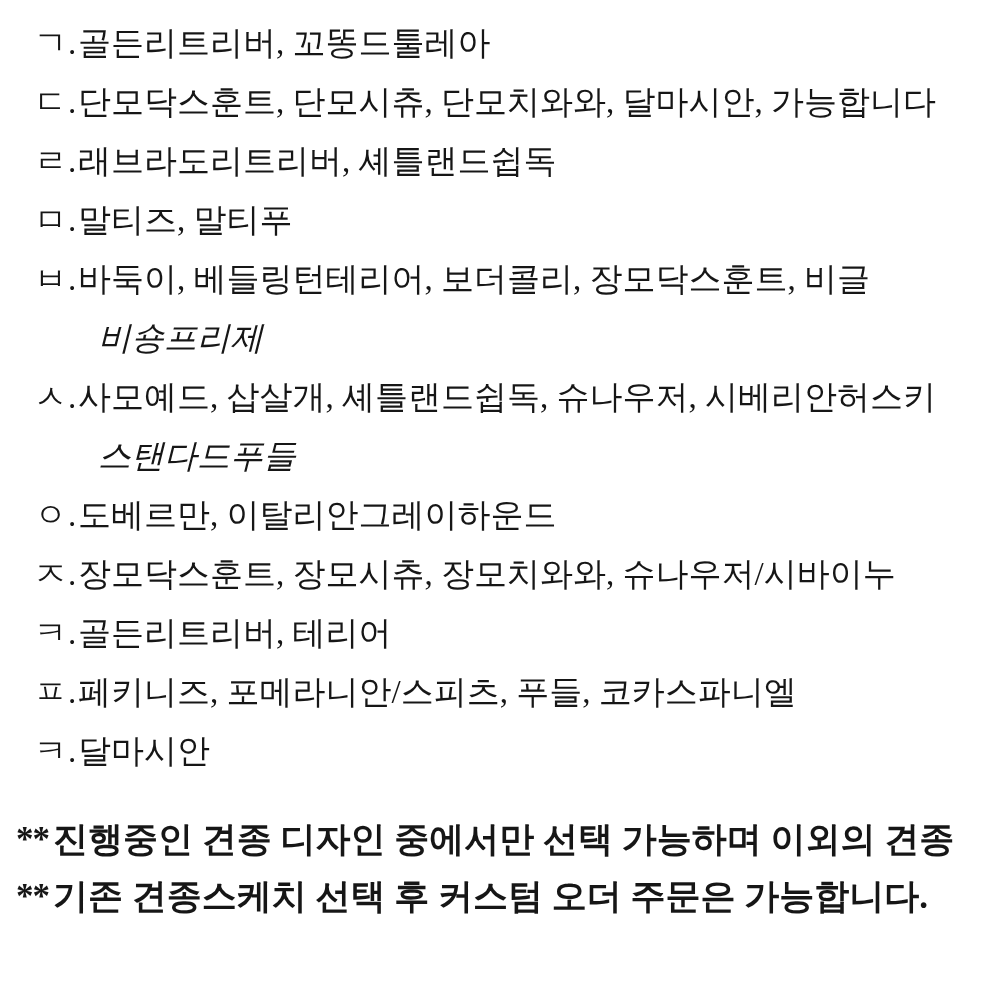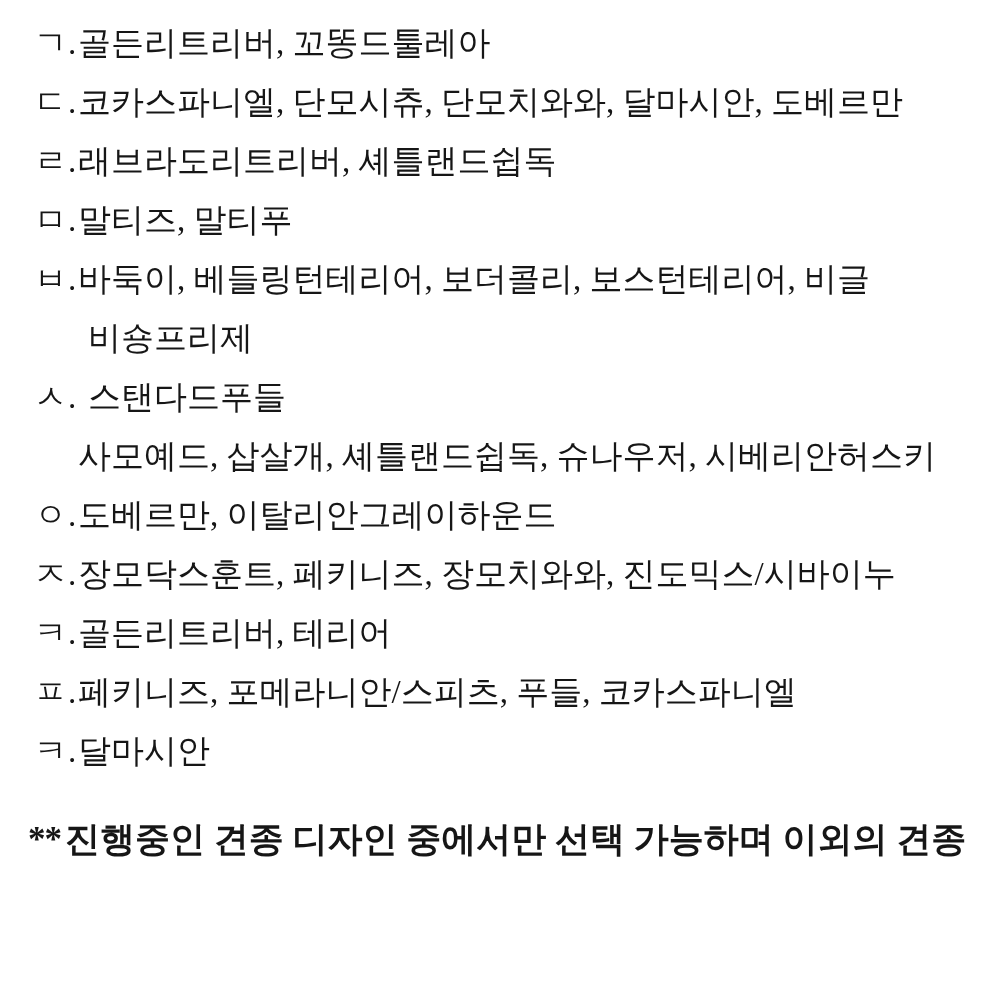--- a/index.html
+++ b/index.html
@@ -38,26 +38,27 @@
     letter-spacing: 1px;
   }
   .breed-text {
     flex: 1;
     min-width: 0;
   }
   .breed-line {
     white-space: nowrap;
   }
   .breed-line.cont {
-    margin-left: 10px;
+    margin-left: 20px;
+    font-style: italic;
   }
   
   .notes {
     margin-top: 30px;
-    padding-left: 28px;
+    padding-left: 16px;
     font-weight: bold;
     font-size: 35px;
     line-height: 57px;
   }
   .note-line {
     white-space: nowrap;
   }
   .note-stars {
     letter-spacing: -1px;
     padding-right: 4px;
@@ -73,65 +74,65 @@
     <div class="breed-row">
       <span class="breed-idx">ㄱ.</span>
       <div class="breed-text">
         <div class="breed-line">골든리트리버, 꼬똥드툴레아</div>
       </div>
     </div>
 
     <div class="breed-row">
       <span class="breed-idx">ㄷ.</span>
       <div class="breed-text">
-        <div class="breed-line">코카스파니엘, 단모시츄, 단모치와와, 달마시안, 도베르만</div>
+        <div class="breed-line">단모닥스훈트, 단모시츄, 단모치와와, 달마시안, 가능합니다</div>
       </div>
     </div>
 
     <div class="breed-row">
       <span class="breed-idx">ㄹ.</span>
       <div class="breed-text">
         <div class="breed-line">래브라도리트리버, 셰틀랜드쉽독</div>
       </div>
     </div>
 
     <div class="breed-row">
       <span class="breed-idx">ㅁ.</span>
       <div class="breed-text">
         <div class="breed-line">말티즈, 말티푸</div>
       </div>
     </div>
 
     <div class="breed-row">
       <span class="breed-idx">ㅂ.</span>
       <div class="breed-text">
-        <div class="breed-line">바둑이, 베들링턴테리어, 보더콜리, 보스턴테리어, 비글</div>
+        <div class="breed-line">바둑이, 베들링턴테리어, 보더콜리, 장모닥스훈트, 비글</div>
         <div class="breed-line cont">비숑프리제</div>
       </div>
     </div>
 
     <div class="breed-row">
       <span class="breed-idx">ㅅ.</span>
       <div class="breed-text">
+        <div class="breed-line">사모예드, 삽살개, 셰틀랜드쉽독, 슈나우저, 시베리안허스키</div>
         <div class="breed-line cont">스탠다드푸들</div>
-        <div class="breed-line">사모예드, 삽살개, 셰틀랜드쉽독, 슈나우저, 시베리안허스키</div>
       </div>
     </div>
 
     <div class="breed-row">
       <span class="breed-idx">ㅇ.</span>
       <div class="breed-text">
         <div class="breed-line">도베르만, 이탈리안그레이하운드</div>
       </div>
     </div>
 
     <div class="breed-row">
       <span class="breed-idx">ㅈ.</span>
       <div class="breed-text">
-        <div class="breed-line">장모닥스훈트, 페키니즈, 장모치와와, 진도믹스/시바이누</div>
+        <div class="breed-line">장모닥스훈트, 장모시츄, 장모치와와, 슈나우저/시바이누</div>
       </div>
     </div>
 
     <div class="breed-row">
       <span class="breed-idx">ㅋ.</span>
       <div class="breed-text">
         <div class="breed-line">골든리트리버, 테리어</div>
       </div>
     </div>
 
@@ -152,16 +153,21 @@
   </div>
 
   <div class="notes">
 
     <div class="note">
       <div class="note-line">
         <span class="note-stars">**</span><span>진행중인 견종 디자인 중에서만 선택 가능하며 이외의 견종</span>
       </div>
     </div>
 
+    <div class="note">
+      <div class="note-line">
+        <span class="note-stars">**</span><span>기존 견종스케치 선택 후 커스텀 오더 주문은 가능합니다.</span>
+      </div>
+    </div>
 
   </div>
 
 </div>
 
 </body></html>

